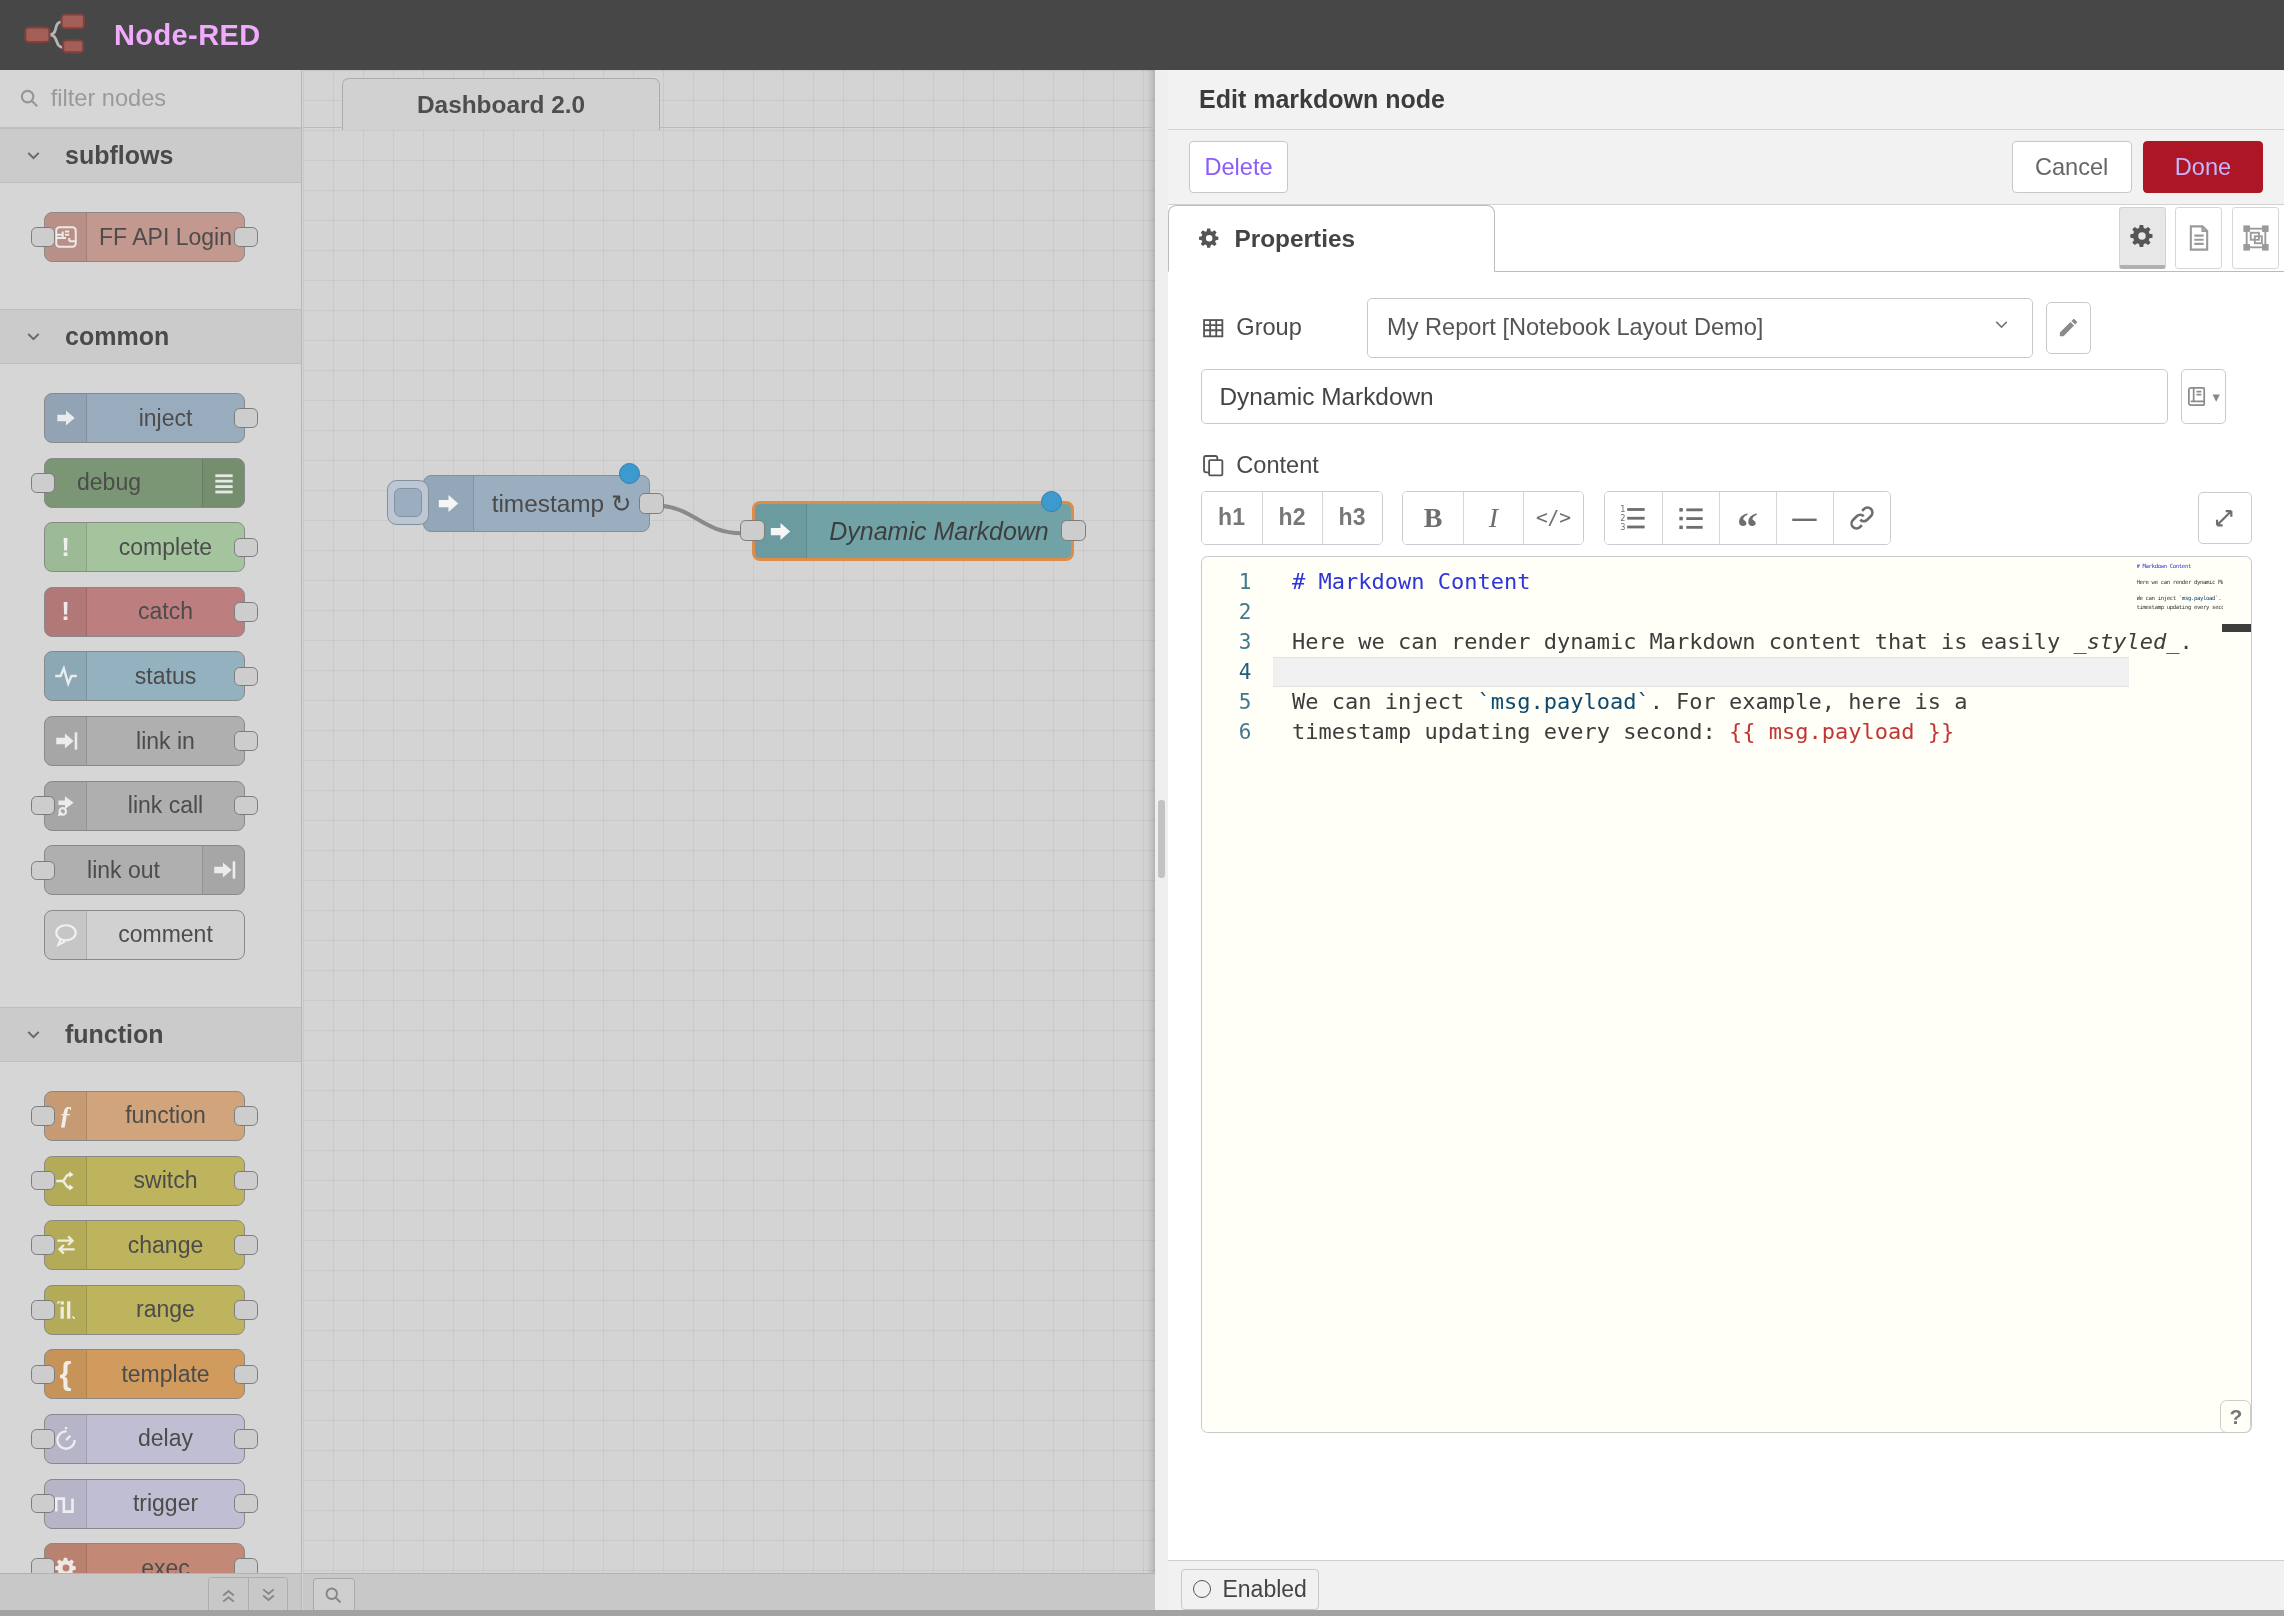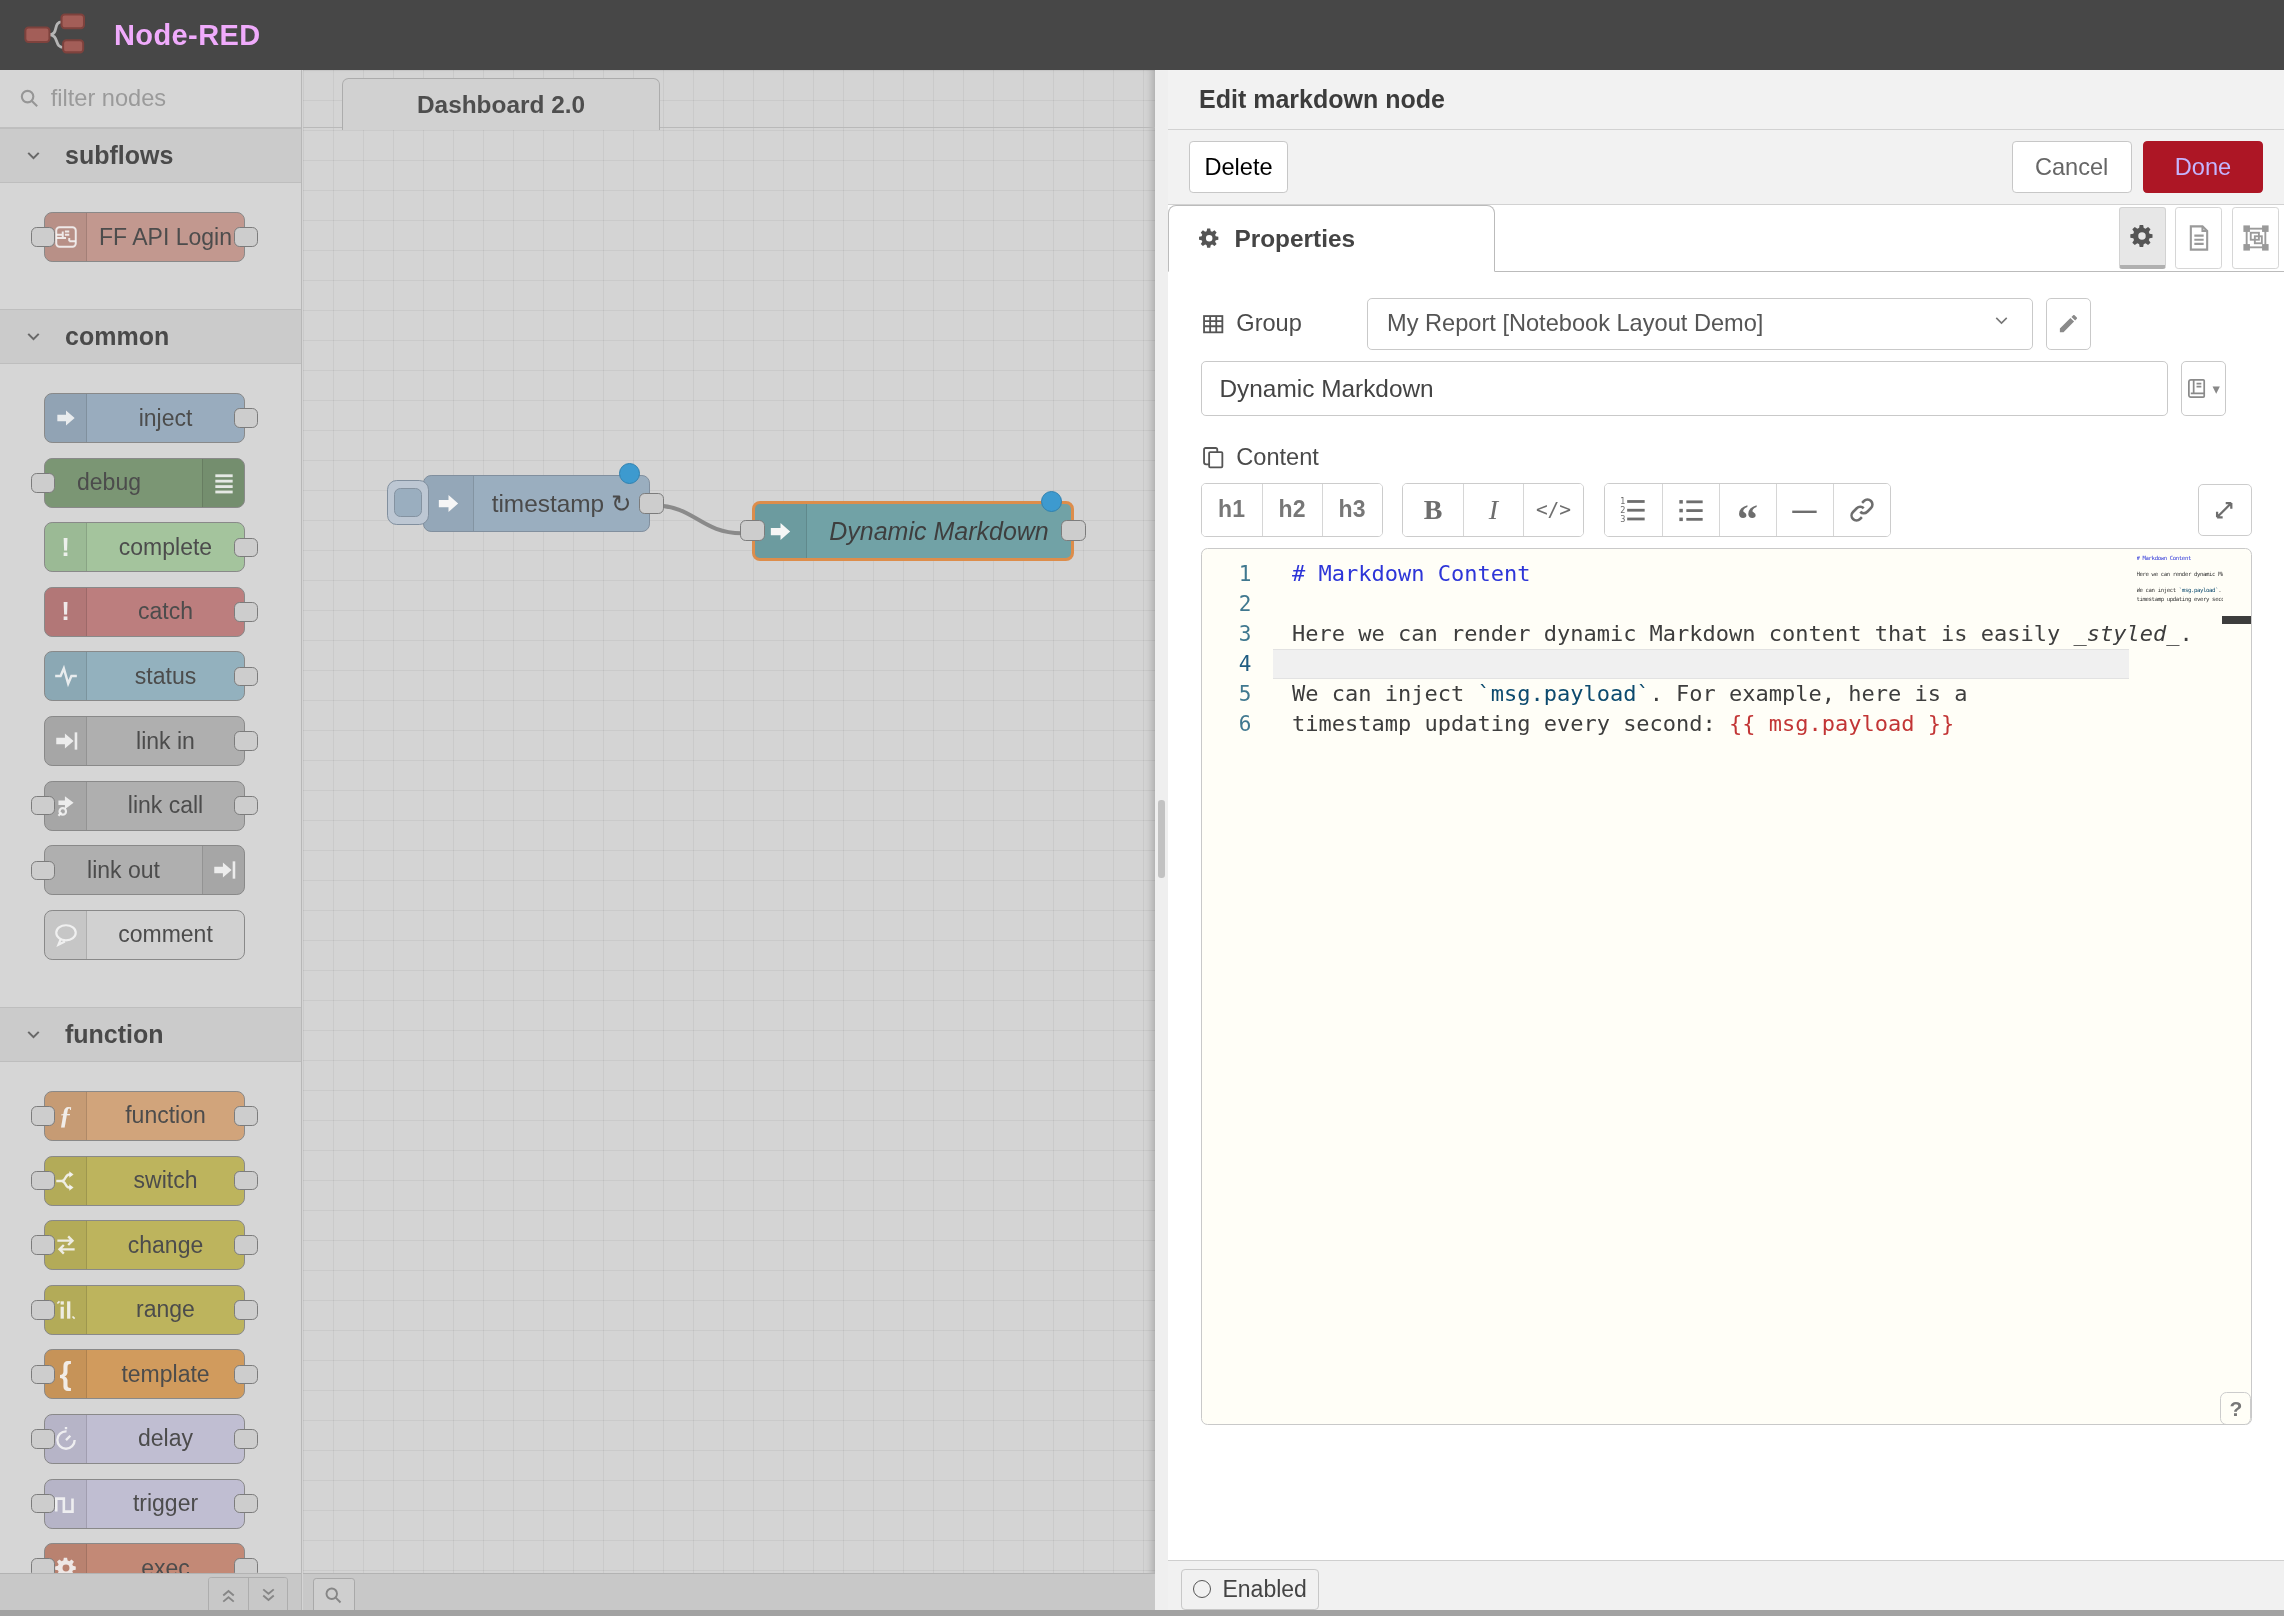--- a/index.html
+++ b/index.html
@@ -97,41 +97,41 @@
   .divider .grab { position:absolute; left:3.2px; top:730px; width:6.5px; height:78px; background:#c2c2c2; border-radius:3.2px; }
 
   
   .tray { position:absolute; left:1168px; top:70px; width:1116px; height:1547px; background:#fff;
           display:flex; flex-direction:column; z-index:8; }
   .tray-hd { height:60px; background:#f2f2f2; border-bottom:0.8px solid #d2d2d2; display:flex; align-items:center;
              padding-left:31px; font-size:25px; font-weight:bold; color:#3c3c3c; flex:none; }
   .tray-tb { height:75px; background:#f2f2f2; border-bottom:0.8px solid #d2d2d2; display:flex; align-items:center;
              padding:0 21px; flex:none; }
   .btn { height:52px; border-radius:4.1px; font-size:23.6px; display:flex; align-items:center; justify-content:center; }
-  .btn-delete { width:99px; background:#fff; border:0.8px solid #c7c7c7; color:#000000; }
+  .btn-delete { width:99px; background:#fff; border:0.8px solid #c7c7c7; color:#8b5cf6; }
   .btn-cancel { width:120px; background:#fff; border:0.8px solid #c7c7c7; color:#666; margin-left:auto; }
   .btn-done { width:120px; background:#ad1625; border:0.8px solid #ad1625; color:#c4b5fd; margin-left:11.4px; }
   .tabs-row { height:67px; background:#fff; border-bottom:0.8px solid #bbb; position:relative; flex:none; }
   .ptab { position:absolute; left:0; top:0; width:327px; height:67px; background:#fff; border:0.8px solid #bbb;
           border-bottom:0.8px solid #fff; border-radius:8.1px 8.1px 0 0; display:flex; align-items:center;
           padding-left:28px; gap:13px; font-size:24.4px; font-weight:bold; color:#444; }
   .ptab svg { width:24.4px; height:24.4px; color:#555; }
   .tab-icons { position:absolute; right:4.9px; top:1.6px; display:flex; gap:9.7px; }
   .tico { width:47px; height:62px; display:flex; align-items:center; justify-content:center; border-radius:3.2px; }
   .tico svg { width:28px; height:28px; }
   .tico.active { background:#e7e7e7; border:0.8px solid #d2d2d2; border-bottom:4.9px solid #b0b0b0; color:#555; }
   .tico.plain { background:#fff; border:0.8px solid #d6d6d6; color:#9a9a9a; }
 
   .form { flex:1; padding:14.6px 32.5px 0 32.5px; position:relative; }
   .frow { display:flex; align-items:center; }
   .flabel { display:flex; align-items:center; gap:11.4px; font-size:23.6px; color:#4a4a4a; }
   .flabel svg { width:24.4px; height:24.4px; color:#555; }
   .grp-row { margin-top:11.4px; }
   .grp-row .flabel { width:166px; }
-  .gselect { width:666px; height:52px; border:0.8px solid #c9c9c9; border-radius:4.9px; background:#fff;
+  .gselect { width:666px; height:60px; border:0.8px solid #c9c9c9; border-radius:4.9px; background:#fff;
              display:flex; align-items:center; padding:0 19.5px; font-size:23.6px; color:#555; }
   .gselect .chev { margin-left:auto; color:#777; } .gselect .chev svg { width:21px; height:21px; }
   .sqbtn { width:45px; height:52px; border:0.8px solid #c9c9c9; border-radius:4.9px; background:#fff;
            display:flex; align-items:center; justify-content:center; color:#8a8a8a; margin-left:13px; }
   .sqbtn svg { width:23px; height:23px; }
   .name-label { margin-top:31px; }
   .name-row { margin-top:11.4px; }
   .name-input { width:967px; height:55px; border:0.8px solid #c9c9c9; border-radius:4.9px; font-size:24.4px;
                 color:#444; padding:0 18px; outline:none; font-family:"Liberation Sans",sans-serif; }
   .bookbtn { width:45px; height:55px; }

